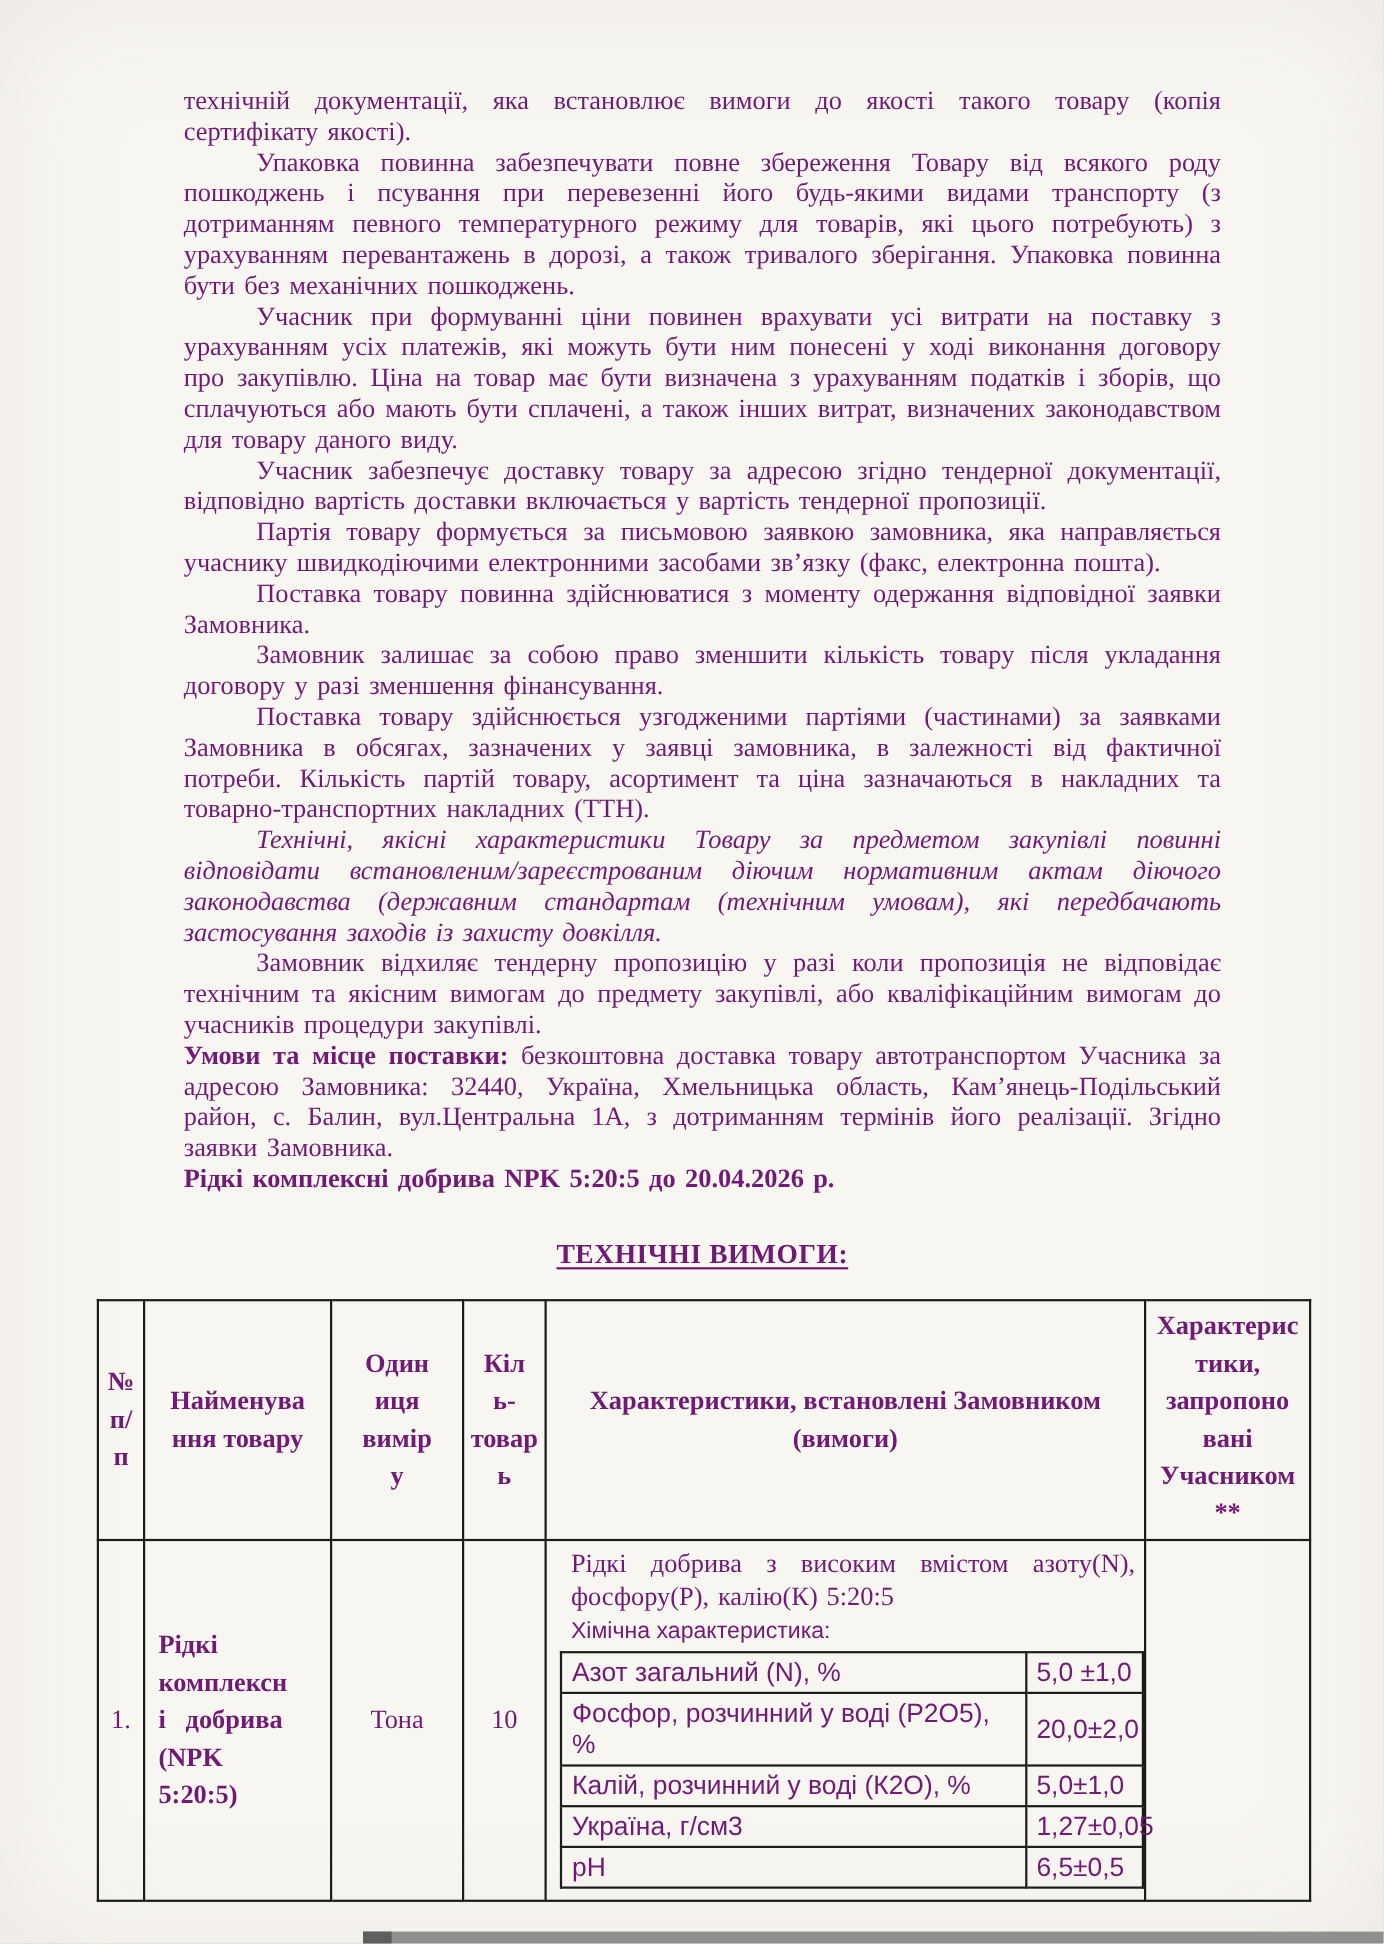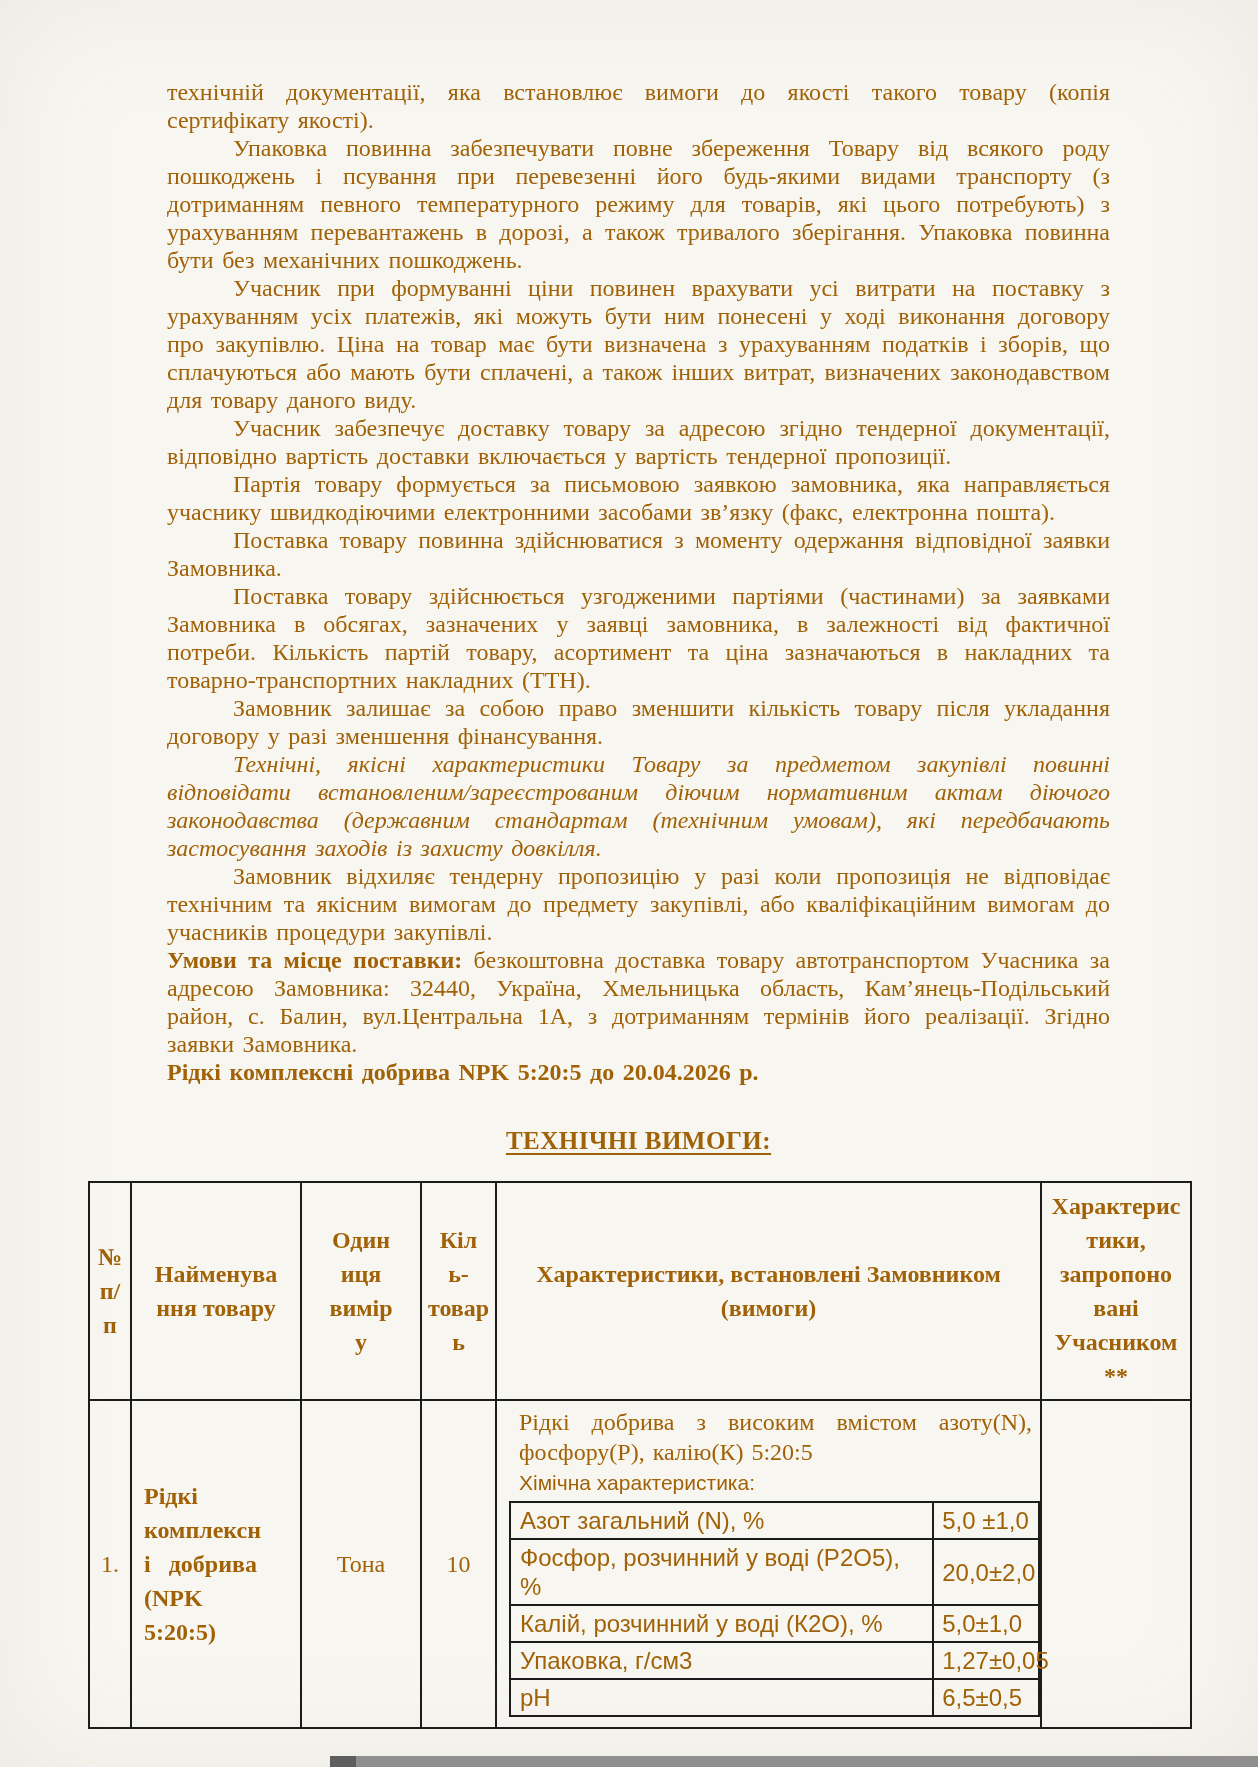--- a/index.html
+++ b/index.html
@@ -3,21 +3,21 @@
 <meta charset="utf-8">
 <style>
   html,body{margin:0;padding:0;background:#d8d8d4;}
   .page{
     position:relative;
     width:1258px;height:1767px;
     margin:0 auto;
     background:#f8f6f1;
     box-shadow:inset 0 0 120px rgba(160,150,130,0.12);
     font-family:"Liberation Serif", serif;
-    color:#a16207;
+    color:#701a75;
     overflow:hidden;
   }
   .content{position:absolute;left:88px;top:78px;width:1102px;}
   .paras{margin-left:79px;width:943px;}
   p.para{
     margin:0;
     font-size:24px;
     line-height:28px;
     text-align:justify;
     word-spacing:2.5px;
@@ -111,22 +111,22 @@
 
 <div class="page">
   <div class="content">
     <div class="paras">
       <p class="para">технічній документації, яка встановлює вимоги до якості такого товару (копія сертифікату якості).</p>
       <p class="para indent">Упаковка повинна забезпечувати повне збереження Товару від всякого роду пошкоджень і псування при перевезенні його будь-якими видами транспорту (з дотриманням певного температурного режиму для товарів, які цього потребують) з урахуванням перевантажень в дорозі, а також тривалого зберігання. Упаковка повинна бути без механічних пошкоджень.</p>
       <p class="para indent">Учасник при формуванні ціни повинен врахувати усі витрати на поставку з урахуванням усіх платежів, які можуть бути ним понесені у ході виконання договору про закупівлю. Ціна на товар має бути визначена з урахуванням податків і зборів, що сплачуються або мають бути сплачені, а також інших витрат, визначених законодавством для товару даного виду.</p>
       <p class="para indent">Учасник забезпечує доставку товару за адресою згідно тендерної документації, відповідно вартість доставки включається у вартість тендерної пропозиції.</p>
       <p class="para indent">Партія товару формується за письмовою заявкою замовника, яка направляється учаснику швидкодіючими електронними засобами зв’язку (факс, електронна пошта).</p>
       <p class="para indent">Поставка товару  повинна здійснюватися з моменту одержання відповідної заявки Замовника.</p>
+      <p class="para indent">Замовник залишає за собою право зменшити кількість товару після укладання договору у разі зменшення фінансування.</p>
       <p class="para indent">Поставка товару здійснюється узгодженими партіями (частинами) за заявками Замовника в обсягах, зазначених у заявці замовника, в залежності від фактичної потреби. Кількість партій товару, асортимент та ціна зазначаються в накладних та товарно-транспортних накладних (ТТН).</p>
-      <p class="para indent">Замовник залишає за собою право зменшити кількість товару після укладання договору у разі зменшення фінансування.</p>
       <p class="para indent italic">Технічні, якісні характеристики Товару за предметом закупівлі повинні відповідати встановленим/зареєстрованим діючим нормативним актам діючого законодавства (державним стандартам (технічним умовам), які передбачають застосування заходів із захисту довкілля.</p>
       <p class="para indent">Замовник відхиляє тендерну пропозицію у разі коли пропозиція не відповідає технічним та якісним вимогам до предмету закупівлі, або кваліфікаційним вимогам до учасників процедури закупівлі.</p>
       <p class="para"><span class="b">Умови та місце поставки:</span><span> безкоштовна доставка товару автотранспортом Учасника за адресою Замовника: 32440, Україна, Хмельницька область, Кам’янець-Подільський район, с. Балин, вул.Центральна 1А, з дотриманням термінів його реалізації. Згідно заявки Замовника.</span></p>
       <p class="para b">Рідкі комплексні добрива NPK 5:20:5  до 20.04.2026 р.</p>
     </div>
 
     <h2 class="heading">ТЕХНІЧНІ ВИМОГИ:</h2>
 
     <table class="main">
       <colgroup>
@@ -187,21 +187,21 @@
                 </tr>
                 <tr>
                   <td>Фосфор, розчинний у воді (Р2О5), %</td>
                   <td class="chem-value">20,0±2,0</td>
                 </tr>
                 <tr>
                   <td>Калій, розчинний у воді (К2О), %</td>
                   <td class="chem-value">5,0±1,0</td>
                 </tr>
                 <tr>
-                  <td>Упаковка, г/см3</td>
+                  <td>Україна, г/см3</td>
                   <td class="chem-value">1,27±0,05</td>
                 </tr>
                 <tr>
                   <td>pH</td>
                   <td class="chem-value">6,5±0,5</td>
                 </tr>
               </tbody>
             </table>
           </td>
           <td class="proposed-cell"></td>

